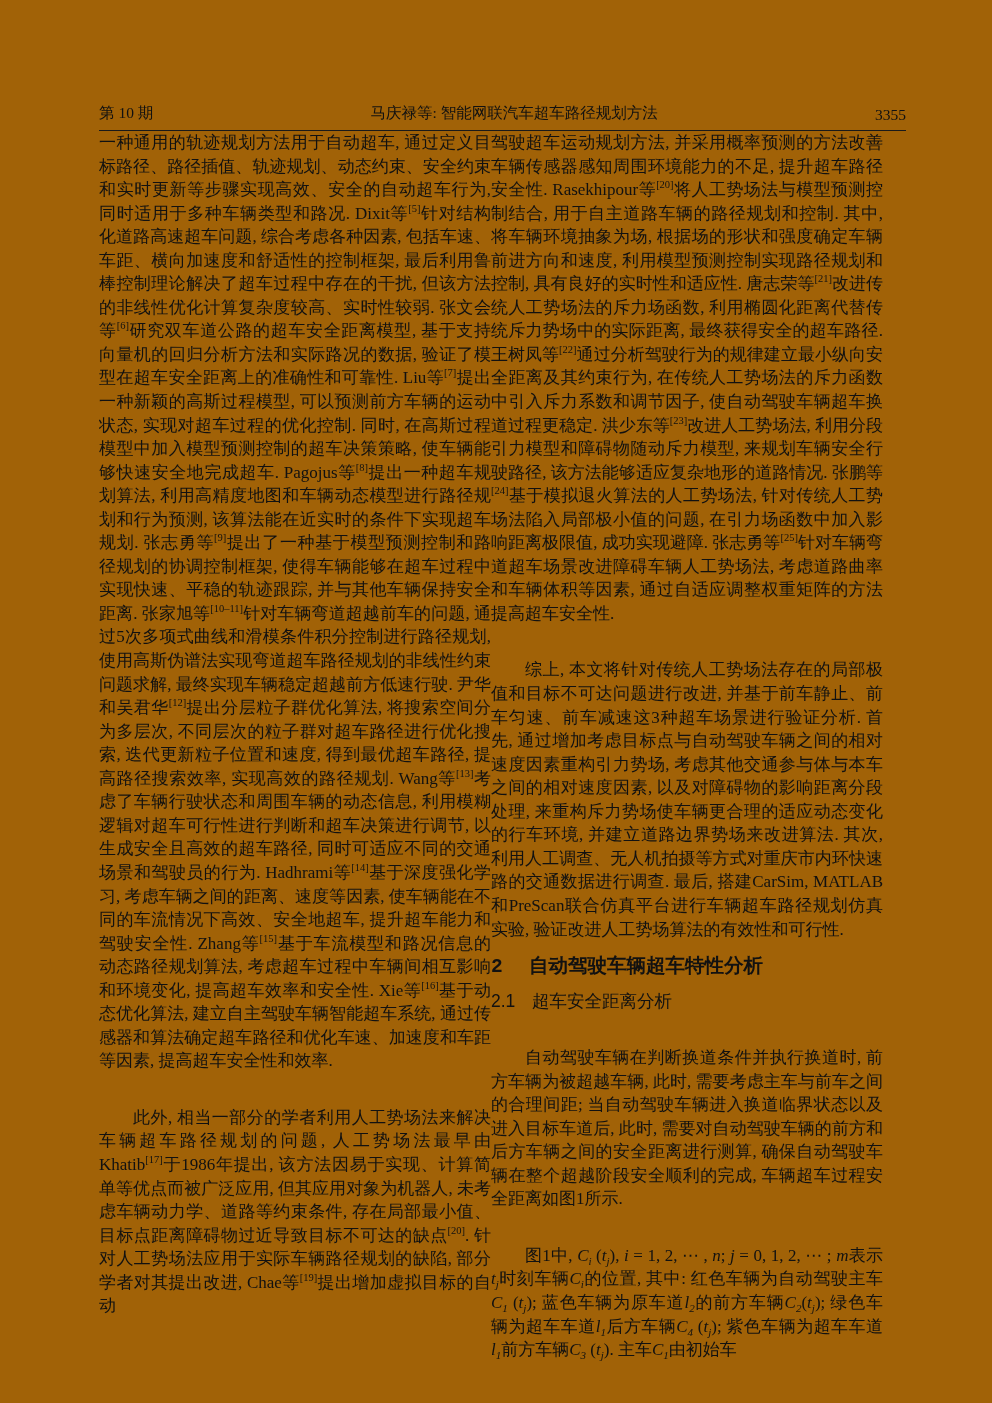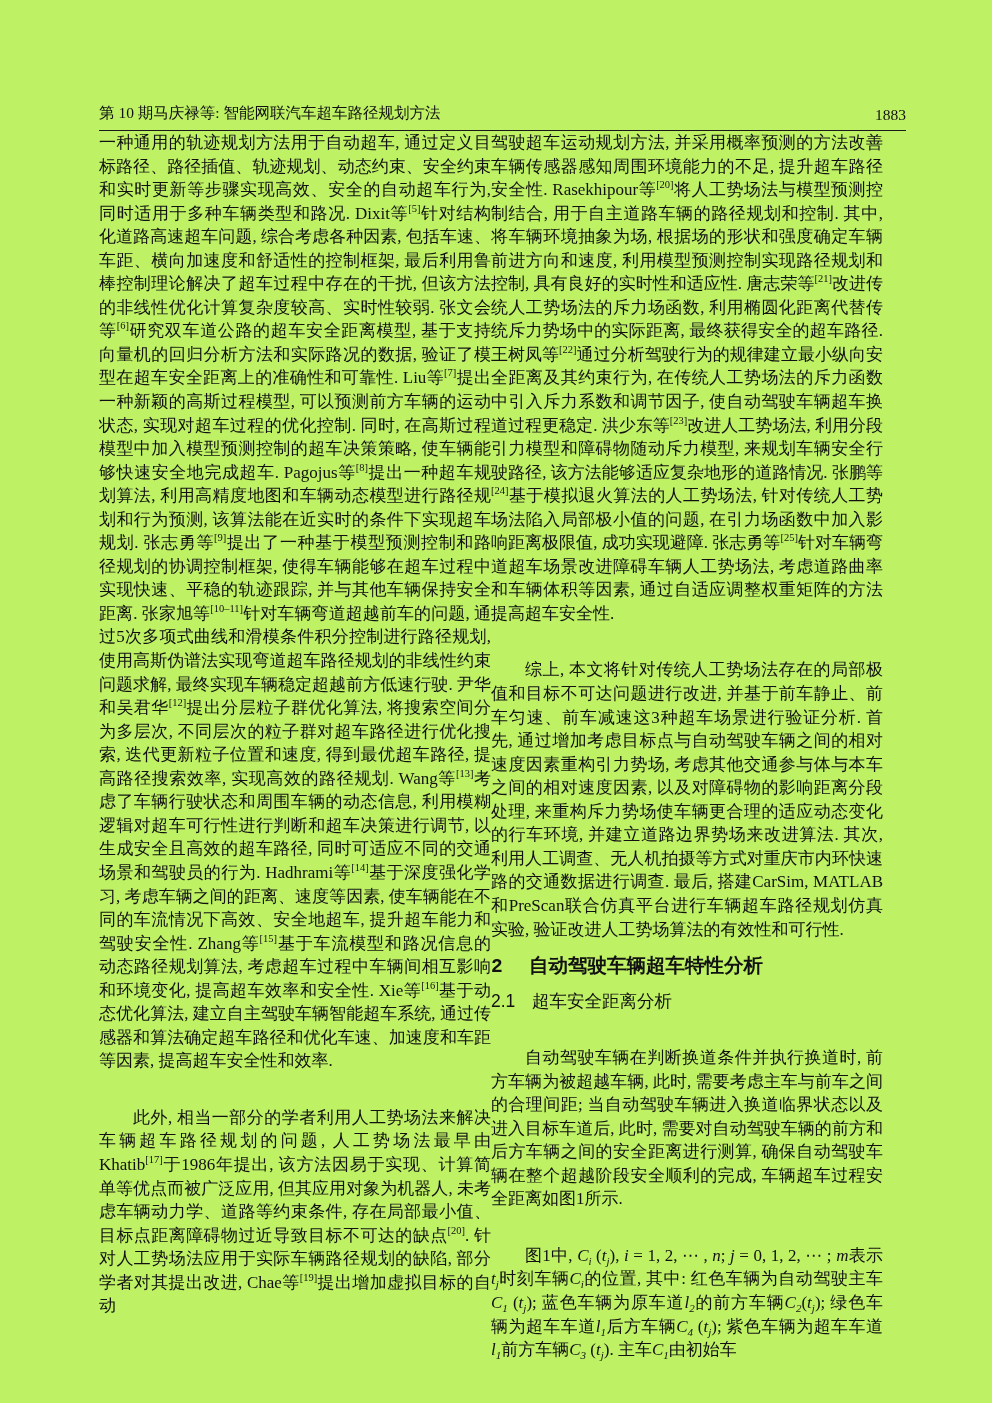--- a/index.html
+++ b/index.html
@@ -1,36 +1,36 @@
 <!DOCTYPE html>
 <html><head>
 <meta charset="utf-8">
 <style>
   html,body{margin:0;padding:0;background:#e8e8e8;}
   .page{
     position:relative;
     width:992px;height:1403px;
-    background:#bef264;
+    background:#a16207;
     margin:0 auto;
     font-family:"Liberation Serif","DejaVu Serif",serif;
     color:#111;
     overflow:hidden;
     box-sizing:border-box;
   }
   .header{
     position:absolute;
     left:99px;right:86px;top:98px;
     height:26px;
     display:flex;align-items:flex-end;
     font-size:15.5px;
     border-bottom:1.7px solid #1a1a1a;
     padding-bottom:6px;
   }
   .header .issue{flex:0 0 auto;}
-  .header .running-title{flex:1 1 auto;text-align:left;}
+  .header .running-title{flex:1 1 auto;text-align:center;}
   .header .pageno{flex:0 0 auto;}
   .columns{
     position:absolute;
     left:99px;top:131px;right:86px;bottom:40px;
     display:flex;
   }
   .col{
     width:392px;
     flex:0 0 392px;
     font-size:17px;
@@ -64,21 +64,21 @@
   h3.subsection .sec-num{margin-right:0.95em;}
 </style>
 </head>
 <body>
 
 <div class="page">
 
   <div class="header">
     <span class="issue">第 10 期</span>
     <span class="running-title">马庆禄等: 智能网联汽车超车路径规划方法</span>
-    <span class="pageno">1883</span>
+    <span class="pageno">3355</span>
   </div>
 
   <div class="columns">
 
     <div class="col">
         <p class="para">一种通用的轨迹规划方法用于自动超车, 通过定义目标路径、路径插值、轨迹规划、动态约束、安全约束和实时更新等步骤实现高效、安全的自动超车行为, 同时适用于多种车辆类型和路况. Dixit等<sup>[5]</sup>针对结构化道路高速超车问题, 综合考虑各种因素, 包括车速、车距、横向加速度和舒适性的控制框架, 最后利用鲁棒控制理论解决了超车过程中存在的干扰, 但该方法的非线性优化计算复杂度较高、实时性较弱. 张文会等<sup>[6]</sup>研究双车道公路的超车安全距离模型, 基于支持向量机的回归分析方法和实际路况的数据, 验证了模型在超车安全距离上的准确性和可靠性. Liu等<sup>[7]</sup>提出一种新颖的高斯过程模型, 可以预测前方车辆的运动状态, 实现对超车过程的优化控制. 同时, 在高斯过程模型中加入模型预测控制的超车决策策略, 使车辆能够快速安全地完成超车. Pagojus等<sup>[8]</sup>提出一种超车规划算法, 利用高精度地图和车辆动态模型进行路径规划和行为预测, 该算法能在近实时的条件下实现超车规划. 张志勇等<sup>[9]</sup>提出了一种基于模型预测控制和路径规划的协调控制框架, 使得车辆能够在超车过程中实现快速、平稳的轨迹跟踪, 并与其他车辆保持安全距离. 张家旭等<sup>[10–11]</sup>针对车辆弯道超越前车的问题, 通过5次多项式曲线和滑模条件积分控制进行路径规划, 使用高斯伪谱法实现弯道超车路径规划的非线性约束问题求解, 最终实现车辆稳定超越前方低速行驶. 尹华和吴君华<sup>[12]</sup>提出分层粒子群优化算法, 将搜索空间分为多层次, 不同层次的粒子群对超车路径进行优化搜索, 迭代更新粒子位置和速度, 得到最优超车路径, 提高路径搜索效率, 实现高效的路径规划. Wang等<sup>[13]</sup>考虑了车辆行驶状态和周围车辆的动态信息, 利用模糊逻辑对超车可行性进行判断和超车决策进行调节, 以生成安全且高效的超车路径, 同时可适应不同的交通场景和驾驶员的行为. Hadhrami等<sup>[14]</sup>基于深度强化学习, 考虑车辆之间的距离、速度等因素, 使车辆能在不同的车流情况下高效、安全地超车, 提升超车能力和驾驶安全性. Zhang等<sup>[15]</sup>基于车流模型和路况信息的动态路径规划算法, 考虑超车过程中车辆间相互影响和环境变化, 提高超车效率和安全性. Xie等<sup>[16]</sup>基于动态优化算法, 建立自主驾驶车辆智能超车系统, 通过传感器和算法确定超车路径和优化车速、加速度和车距等因素, 提高超车安全性和效率.</p>
         <p class="para indent">此外, 相当一部分的学者利用人工势场法来解决车辆超车路径规划的问题, 人工势场法最早由Khatib<sup>[17]</sup>于1986年提出, 该方法因易于实现、计算简单等优点而被广泛应用, 但其应用对象为机器人, 未考虑车辆动力学、道路等约束条件, 存在局部最小值、目标点距离障碍物过近导致目标不可达的缺点<sup>[20]</sup>. 针对人工势场法应用于实际车辆路径规划的缺陷, 部分学者对其提出改进, Chae等<sup>[19]</sup>提出增加虚拟目标的自动</p>
       </div>
 
     <div class="col">

